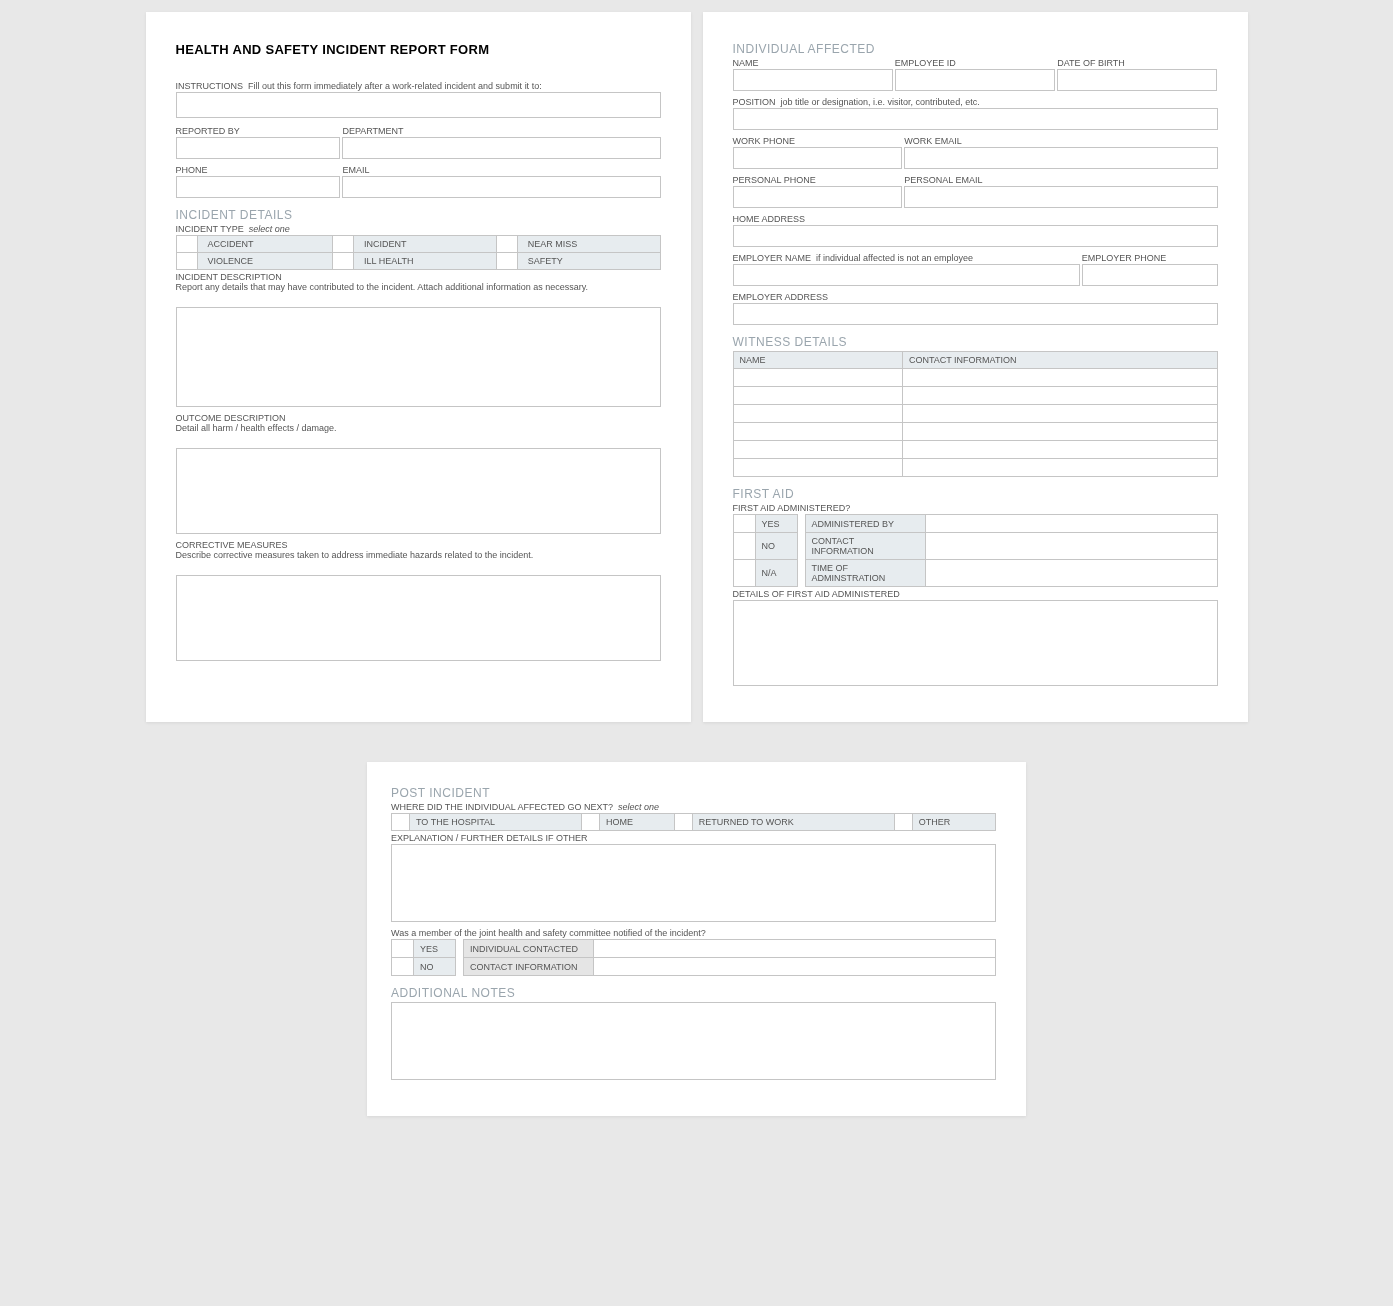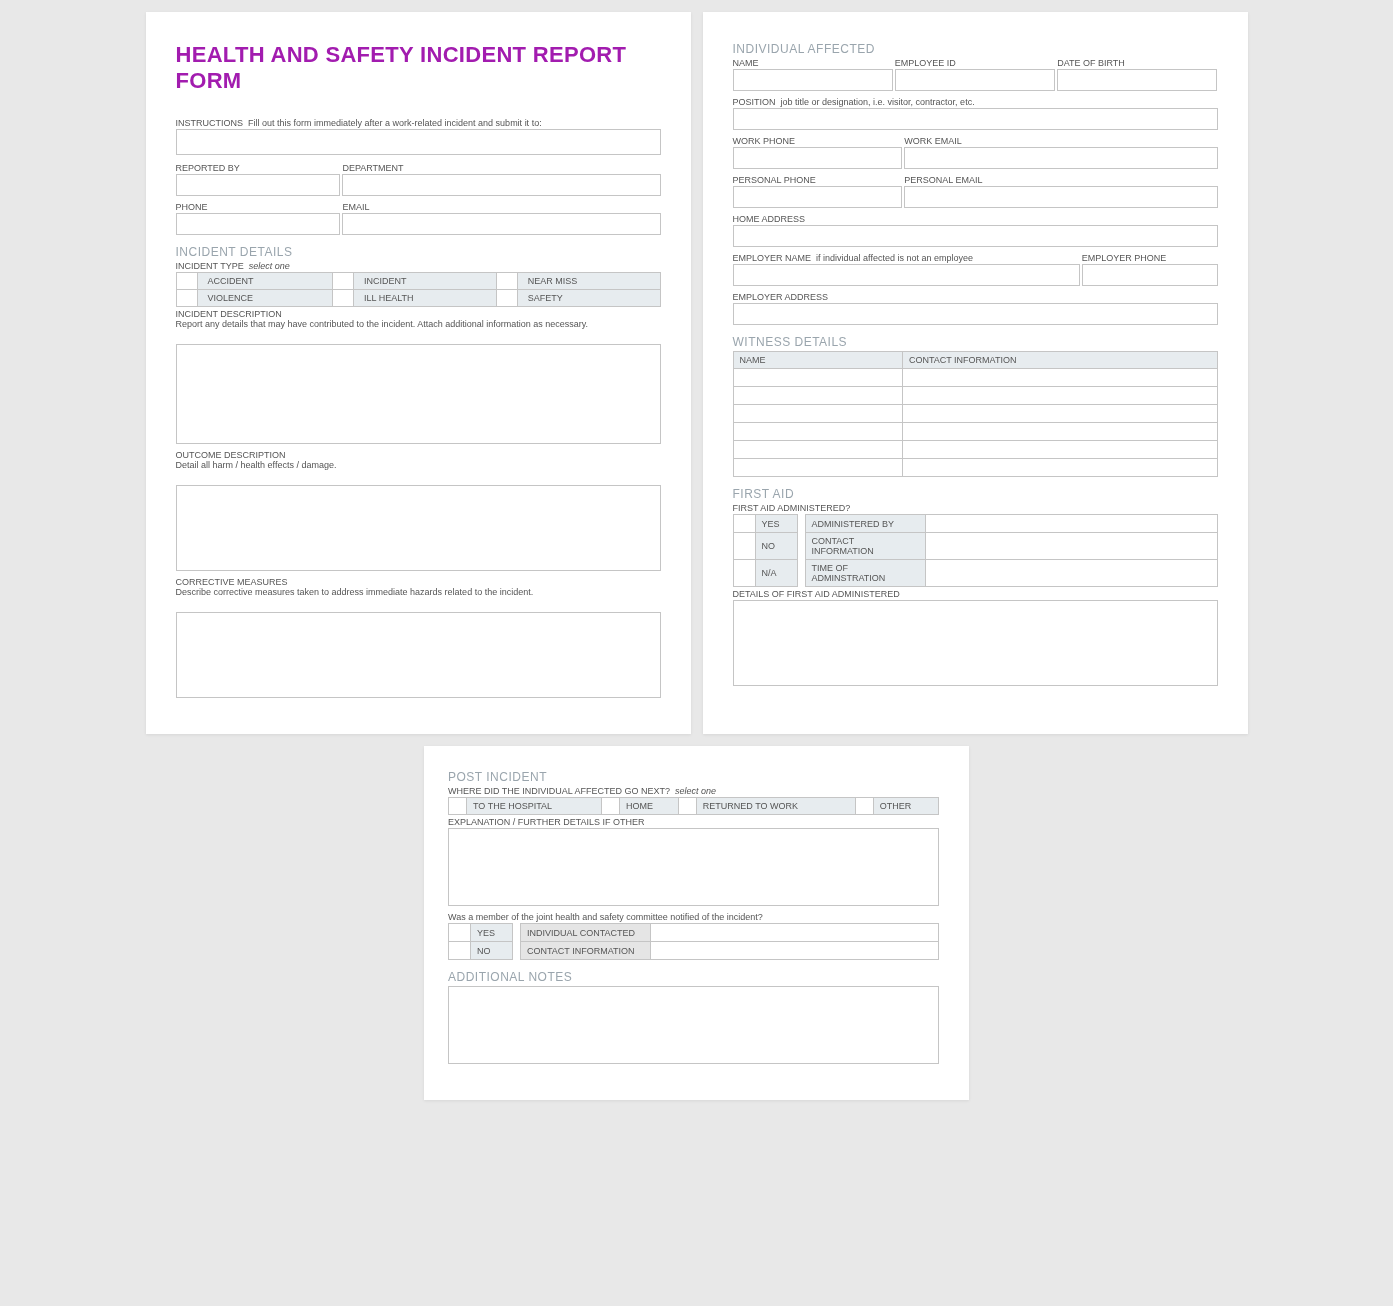--- a/index.html
+++ b/index.html
@@ -16,29 +16,29 @@
     justify-content: center;
     gap: 12px;
   }
   .page {
     background: #fff;
     width: 545px;
     padding: 30px 30px 36px 30px;
     box-shadow: 0 1px 3px rgba(0,0,0,0.08);
   }
   .page.third {
-    width: 545px;
+    width: 659px;
     padding-top: 24px;
-    margin-top: 0;
+    margin-top: 28px;
     padding-left: 24px;
   }
   h1 {
-    font-size: 22px;
+    font-size: 13px;
     font-weight: bold;
-    color: #a21caf;
+    color: #000000;
     letter-spacing: 0.3px;
     margin-bottom: 24px;
   }
   .section-title {
     font-size: 12px;
     color: #9aa5ad;
     font-weight: normal;
     letter-spacing: 0.5px;
     margin-top: 10px;
     margin-bottom: 2px;
@@ -256,21 +256,21 @@
       <div class="col">
           <span class="label">EMPLOYEE ID</span>
           <div class="input"></div>
         </div>
       <div class="col">
           <span class="label">DATE OF BIRTH</span>
           <div class="input"></div>
         </div>
     </div>
     <div class="label">
-      <span>POSITION</span>&nbsp;&nbsp;<span>job title or designation, i.e. visitor, contractor, etc.</span>
+      <span>POSITION</span>&nbsp;&nbsp;<span>job title or designation, i.e. visitor, contributed, etc.</span>
     </div>
     <div class="input mb6"></div>
     <div class="row">
       <div class="col" style="flex:0 0 35%;">
           <span class="label">WORK PHONE</span>
           <div class="input"></div>
         </div>
       <div class="col">
           <span class="label">WORK EMAIL</span>
           <div class="input"></div>

